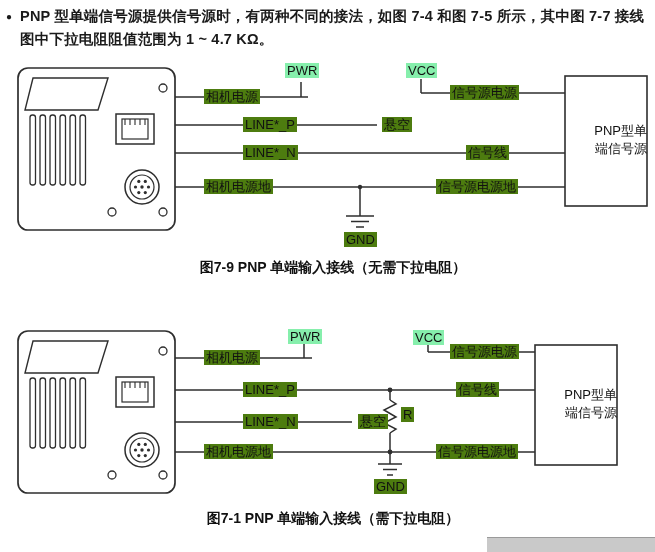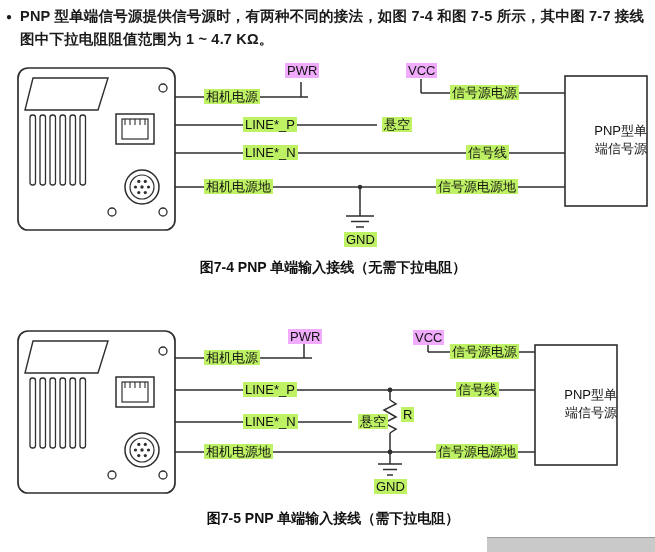--- a/index.html
+++ b/index.html
@@ -3,22 +3,22 @@
 <meta charset="utf-8">
 <style>
   html,body{margin:0;padding:0;background:#fff;}
   #page{position:relative;width:655px;height:552px;background:#fff;overflow:hidden;
         font-family:"Liberation Sans","DejaVu Sans",sans-serif;color:#1a1a1a;}
   #diagram-svg{position:absolute;left:0;top:0;width:655px;height:552px;}
   .intro{position:absolute;left:6px;top:5px;width:642px;display:flex;gap:8px;}
   .intro .bullet{font-size:10px;line-height:23px;}
   .intro .txt{flex:1;font-size:14.5px;line-height:23px;font-weight:600;letter-spacing:0.2px;}
   .lbl{position:absolute;font-size:13px;line-height:15px;white-space:nowrap;
-       background:#bef264;padding:0 2px;color:#111;}
-  .pin{background:#f0abfc;}
+       background:#4d7c0f;padding:0 2px;color:#111;}
+  .pin{background:#86efac;}
   .boxlbl{position:absolute;width:82px;text-align:right;font-size:13px;line-height:15px;color:#111;}
   .caption{position:absolute;left:63px;width:540px;text-align:center;
            font-size:14px;font-weight:bold;color:#111;}
   .fragment{position:absolute;left:487px;top:537px;width:168px;height:15px;
             background:#c9c9c9;border-top:1px solid #9a9a9a;}
 </style>
 </head>
 <body>
 
 <div id="page">
@@ -112,36 +112,36 @@
     <span class="lbl" style="left:450px;top:85px;">信号源电源</span>
     <span class="lbl" style="left:243px;top:117px;">LINE*_P</span>
     <span class="lbl" style="left:382px;top:117px;">悬空</span>
     <span class="lbl" style="left:243px;top:145px;">LINE*_N</span>
     <span class="lbl" style="left:466px;top:145px;">信号线</span>
     <span class="lbl" style="left:204px;top:179px;">相机电源地</span>
     <span class="lbl" style="left:436px;top:179px;">信号源电源地</span>
     <span class="lbl" style="left:344px;top:232px;">GND</span>
     <span class="boxlbl" style="left:565px;top:123px;">PNP型单</span>
     <span class="boxlbl" style="left:565px;top:141px;">端信号源</span>
-    <div class="caption" style="top:259px;">图7-4 PNP 单端输入接线（无需下拉电阻）</div>
+    <div class="caption" style="top:259px;">图7-9 PNP 单端输入接线（无需下拉电阻）</div>
   </div>
 
   <div>
     <span class="lbl pin" style="left:288px;top:329px;">PWR</span>
     <span class="lbl pin" style="left:413px;top:330px;">VCC</span>
     <span class="lbl" style="left:204px;top:350px;">相机电源</span>
     <span class="lbl" style="left:450px;top:344px;">信号源电源</span>
     <span class="lbl" style="left:243px;top:382px;">LINE*_P</span>
     <span class="lbl" style="left:456px;top:382px;">信号线</span>
     <span class="lbl" style="left:243px;top:414px;">LINE*_N</span>
     <span class="lbl" style="left:358px;top:414px;">悬空</span>
     <span class="lbl" style="left:401px;top:407px;">R</span>
     <span class="lbl" style="left:204px;top:444px;">相机电源地</span>
     <span class="lbl" style="left:436px;top:444px;">信号源电源地</span>
     <span class="lbl" style="left:374px;top:479px;">GND</span>
     <span class="boxlbl" style="left:535px;top:387px;">PNP型单</span>
     <span class="boxlbl" style="left:535px;top:405px;">端信号源</span>
-    <div class="caption" style="top:510px;">图7-5 PNP 单端输入接线（需下拉电阻）</div>
+    <div class="caption" style="top:510px;">图7-1 PNP 单端输入接线（需下拉电阻）</div>
   </div>
 
   <div class="fragment"></div>
 
 </div>
 
 </body></html>

